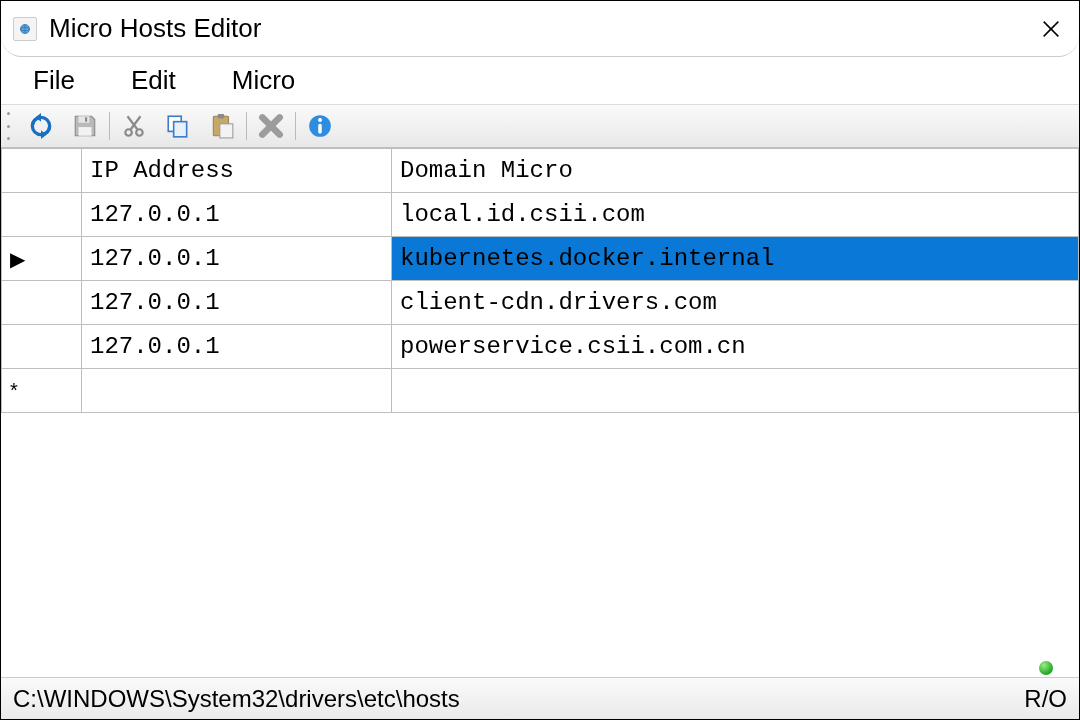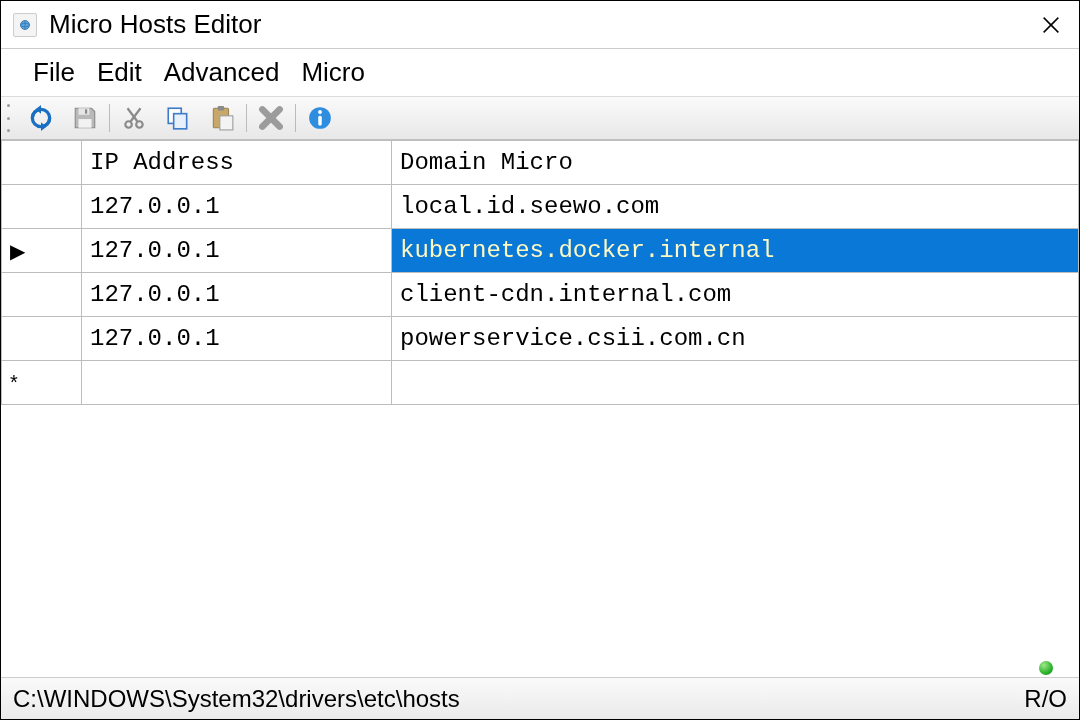--- a/index.html
+++ b/index.html
@@ -11,23 +11,24 @@
       height: 720px;
       overflow: hidden;
       display: flex;
       flex-direction: column;
       border: 1px solid #000;
     }
     .title-bar {
       display: flex;
       align-items: center;
       justify-content: space-between;
-      height: 48px;
+      height: 56px;
       padding: 0 16px 0 12px;
       border-bottom: 1px solid #ccc;
+      border-radius: 21px;
     }
     .title-left {
       display: flex;
       align-items: center;
       gap: 12px;
     }
     .app-icon {
       width: 24px;
       height: 24px;
       border-radius: 2px;
@@ -47,21 +48,21 @@
       width: 24px;
       height: 24px;
       display: flex;
       align-items: center;
       justify-content: center;
       cursor: pointer;
     }
     .close-btn svg { width: 22px; height: 22px; }
     .menu-bar {
       display: flex;
-      gap: 22px;
+      gap: 56px;
       padding: 8px 32px;
       font-size: 26px;
       color: #000;
     }
     .menu-item { cursor: pointer; }
     .toolbar {
       display: flex;
       align-items: center;
       padding: 4px 6px;
       height: 44px;
@@ -117,21 +118,21 @@
       height: 44px;
     }
     table.grid th {
       font-weight: 400;
       background: #fff;
     }
     .col-indicator { width: 80px; text-align: center; font-family: "Segoe UI", Tahoma, sans-serif;}
     .col-ip { width: 310px; }
     td.selected {
       background: #0a78d6;
-      color: #fef9c3;
+      color: #000000;
     }
     .row-indicator {
       width: 80px;
       text-align: center;
       font-family: "Segoe UI", Tahoma, sans-serif;
       font-size: 20px;
     }
     .status-bar {
       display: flex;
       align-items: center;
@@ -178,21 +179,20 @@
     <svg viewBox="0 0 24 24">
         <line x1="4" y1="4" x2="20" y2="20" stroke="#000" stroke-width="1.7"></line>
         <line x1="20" y1="4" x2="4" y2="20" stroke="#000" stroke-width="1.7"></line>
       </svg>
   </div>
 </div>
 
 <div class="menu-bar">
   <div class="menu-item">File</div>
   <div class="menu-item">Edit</div>
-  <div class="menu-item">Advanced</div>
   <div class="menu-item">Micro</div>
 </div>
 
 <div class="toolbar">
   <div class="toolbar-grip">
       <span></span>
       <span></span>
       <span></span>
     </div>
   <div class="toolbar-btn">
@@ -256,31 +256,31 @@
       <tr>
         <th class="col-indicator"></th>
         <th class="col-ip">IP Address</th>
         <th class="col-domain">Domain Micro</th>
       </tr>
     </thead>
     <tbody>
       <tr>
         <td class="row-indicator"></td>
         <td>127.0.0.1</td>
-        <td>local.id.seewo.com</td>
+        <td>local.id.csii.com</td>
       </tr>
       <tr>
         <td class="row-indicator">▶</td>
         <td>127.0.0.1</td>
         <td class="selected">kubernetes.docker.internal</td>
       </tr>
       <tr>
         <td class="row-indicator"></td>
         <td>127.0.0.1</td>
-        <td>client-cdn.internal.com</td>
+        <td>client-cdn.drivers.com</td>
       </tr>
       <tr>
         <td class="row-indicator"></td>
         <td>127.0.0.1</td>
         <td>powerservice.csii.com.cn</td>
       </tr>
       <tr>
         <td class="row-indicator">*</td>
         <td></td>
         <td></td>

